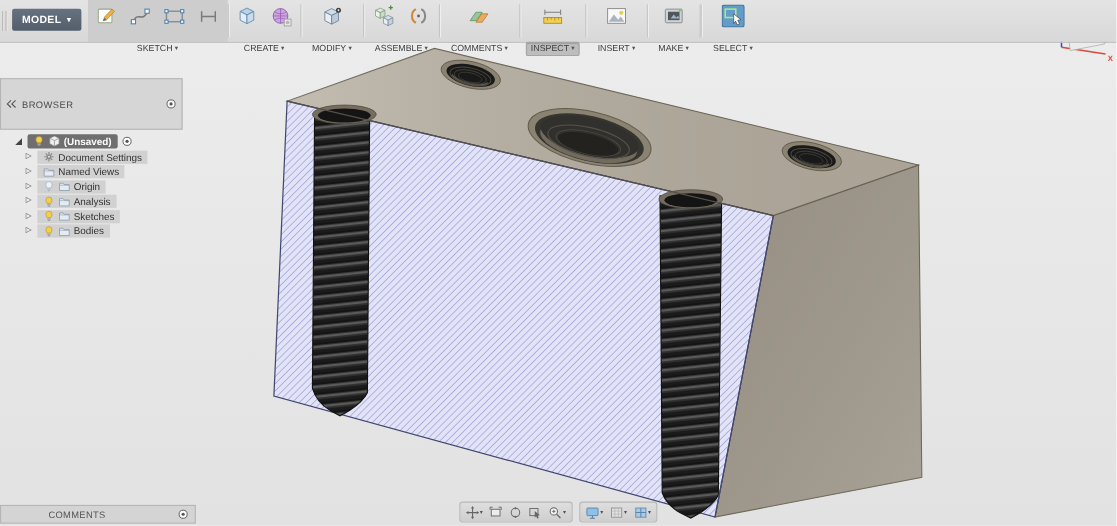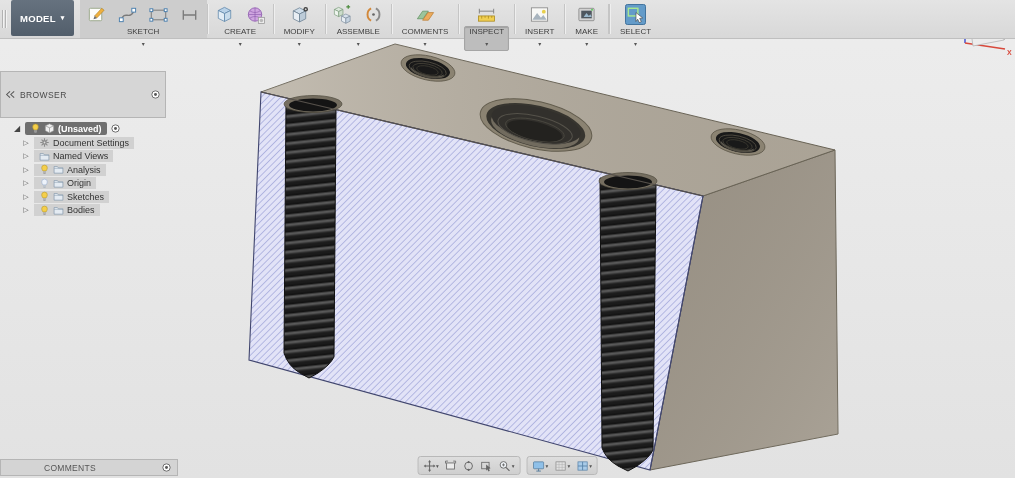--- a/index.html
+++ b/index.html
@@ -5,32 +5,32 @@
   html,body{margin:0;padding:0}
   body{width:1015px;height:478px;overflow:hidden;position:relative;
        font-family:"Liberation Sans",sans-serif;
        background:linear-gradient(180deg,#ededed 0%,#e7e7e7 55%,#e2e2e2 100%);}
   
   #toolbar{position:absolute;top:0;left:0;right:0;height:38px;z-index:30;
     background:linear-gradient(#e4e4e4,#d8d8d8);border-bottom:1px solid #bfbfbf;
     display:flex;align-items:stretch;}
   .tb-grip{width:9px;display:flex;align-items:center;justify-content:center;gap:1px;}
   .tb-grip i{display:block;width:1px;height:18px;background:#b2b2b2;border-right:1px solid #f2f2f2;}
-  .model-btn{align-self:center;margin:0 6px 2px 2px;height:36px;padding:0 9px;border-radius:2px;
+  .model-btn{align-self:center;margin:0 6px 2px 2px;height:20px;padding:0 9px;border-radius:2px;
     background:linear-gradient(#66727f,#525e6b);color:#fff;font-size:9.5px;font-weight:bold;
     display:flex;align-items:center;gap:5px;letter-spacing:.3px;cursor:default;}
   .model-btn .caret{font-size:7px;}
   .tb-group{display:flex;flex-direction:column;align-items:center;justify-content:flex-start;
     padding:2px 5px 0;}
   .tb-group.shaded{background:#cdcdcd;}
   .tb-icons{display:flex;align-items:center;gap:7px;height:24px;}
   .tb-btn{display:flex;align-items:center;justify-content:center;width:24px;height:24px;}
   .tb-btn svg{width:21px;height:21px;}
-  .tb-label{margin-top:0;font-size:8px;color:#3d3d3d;display:flex;align-items:center;gap:2px;
-    padding:0 4px 1px;border:1px solid transparent;border-radius:2px;line-height:10px;flex-direction:column;}
+  .tb-label{margin-top:12px;font-size:8px;color:#3d3d3d;display:flex;align-items:center;gap:2px;
+    padding:0 4px 1px;border:1px solid transparent;border-radius:2px;line-height:10px;}
   .tb-label .caret{font-size:6px;color:#555;}
   .tb-label.pressed{background:#bdbdbd;border-color:#a5a5a5;box-shadow:inset 0 1px 1px rgba(0,0,0,.15);justify-content:flex-end;}
   .tb-sep{width:1px;background:#c5c5c5;margin:4px 0;box-shadow:1px 0 0 #efefef;}
   
   #browser{position:absolute;top:39px;left:0;width:166px;z-index:20;font-size:9px;color:#333;}
   .panel-header{height:13px;background:rgba(213,213,213,.95);border:1px solid #b5b5b5;
     display:flex;align-items:center;padding:16px 4px;gap:4px;margin-top:32px;}
   .panel-header .ph-title{flex:1;font-size:8.5px;color:#4a4a4a;letter-spacing:.4px;}
   .tree{padding:3px 0 0 0;}
   .trow{display:flex;align-items:center;height:13.5px;gap:3px;}
@@ -393,44 +393,44 @@
             <path d="M1.2 2.8 h3.6 l1 1.4 h5 V10 h-9.6z" fill="#e4ebf2" stroke="#7d92a6" stroke-width=".7"></path>
             <path d="M1.2 4.8 h9.6" stroke="#7d92a6" stroke-width=".5"></path>
           </svg>
           <span>Named Views</span>
         </span>
       </div>
       <div class="trow row-child">
         <span class="tri">▷</span>
         <span class="tbar">
           <svg class="bri" viewBox="0 0 12 12">
+            <path d="M6 1.2 a3.1 3.1 0 0 1 3.1 3.1 c0 1.5-1 2.2-1.3 3.2 h-3.6 c-.3-1-1.3-1.7-1.3-3.2 A3.1 3.1 0 0 1 6 1.2z" fill="#eef3fa" stroke="#8fa6c8" stroke-width=".6"></path>
+            <rect x="4.4" y="8" width="3.2" height="1.5" fill="#b8c2cc"></rect>
+            <rect x="4.8" y="9.7" width="2.4" height="1" fill="#aab4be"></rect>
+          </svg>
+          <svg class="bri" viewBox="0 0 12 12">
+            <path d="M1.2 2.8 h3.6 l1 1.4 h5 V10 h-9.6z" fill="#e4ebf2" stroke="#7d92a6" stroke-width=".7"></path>
+            <path d="M1.2 4.8 h9.6" stroke="#7d92a6" stroke-width=".5"></path>
+          </svg>
+          <span>Origin</span>
+        </span>
+      </div>
+      <div class="trow row-child">
+        <span class="tri">▷</span>
+        <span class="tbar">
+          <svg class="bri" viewBox="0 0 12 12">
             <path d="M6 1.2 a3.1 3.1 0 0 1 3.1 3.1 c0 1.5-1 2.2-1.3 3.2 h-3.6 c-.3-1-1.3-1.7-1.3-3.2 A3.1 3.1 0 0 1 6 1.2z" fill="#f5cf4a" stroke="#b0922a" stroke-width=".6"></path>
             <rect x="4.4" y="8" width="3.2" height="1.5" fill="#aaa"></rect>
             <rect x="4.8" y="9.7" width="2.4" height="1" fill="#999"></rect>
           </svg>
           <svg class="bri" viewBox="0 0 12 12">
             <path d="M1.2 2.8 h3.6 l1 1.4 h5 V10 h-9.6z" fill="#e4ebf2" stroke="#7d92a6" stroke-width=".7"></path>
             <path d="M1.2 4.8 h9.6" stroke="#7d92a6" stroke-width=".5"></path>
           </svg>
           <span>Analysis</span>
-        </span>
-      </div>
-      <div class="trow row-child">
-        <span class="tri">▷</span>
-        <span class="tbar">
-          <svg class="bri" viewBox="0 0 12 12">
-            <path d="M6 1.2 a3.1 3.1 0 0 1 3.1 3.1 c0 1.5-1 2.2-1.3 3.2 h-3.6 c-.3-1-1.3-1.7-1.3-3.2 A3.1 3.1 0 0 1 6 1.2z" fill="#eef3fa" stroke="#8fa6c8" stroke-width=".6"></path>
-            <rect x="4.4" y="8" width="3.2" height="1.5" fill="#b8c2cc"></rect>
-            <rect x="4.8" y="9.7" width="2.4" height="1" fill="#aab4be"></rect>
-          </svg>
-          <svg class="bri" viewBox="0 0 12 12">
-            <path d="M1.2 2.8 h3.6 l1 1.4 h5 V10 h-9.6z" fill="#e4ebf2" stroke="#7d92a6" stroke-width=".7"></path>
-            <path d="M1.2 4.8 h9.6" stroke="#7d92a6" stroke-width=".5"></path>
-          </svg>
-          <span>Origin</span>
         </span>
       </div>
       <div class="trow row-child">
         <span class="tri">▷</span>
         <span class="tbar">
           <svg class="bri" viewBox="0 0 12 12">
             <path d="M6 1.2 a3.1 3.1 0 0 1 3.1 3.1 c0 1.5-1 2.2-1.3 3.2 h-3.6 c-.3-1-1.3-1.7-1.3-3.2 A3.1 3.1 0 0 1 6 1.2z" fill="#f5cf4a" stroke="#b0922a" stroke-width=".6"></path>
             <rect x="4.4" y="8" width="3.2" height="1.5" fill="#aaa"></rect>
             <rect x="4.8" y="9.7" width="2.4" height="1" fill="#999"></rect>
           </svg>

